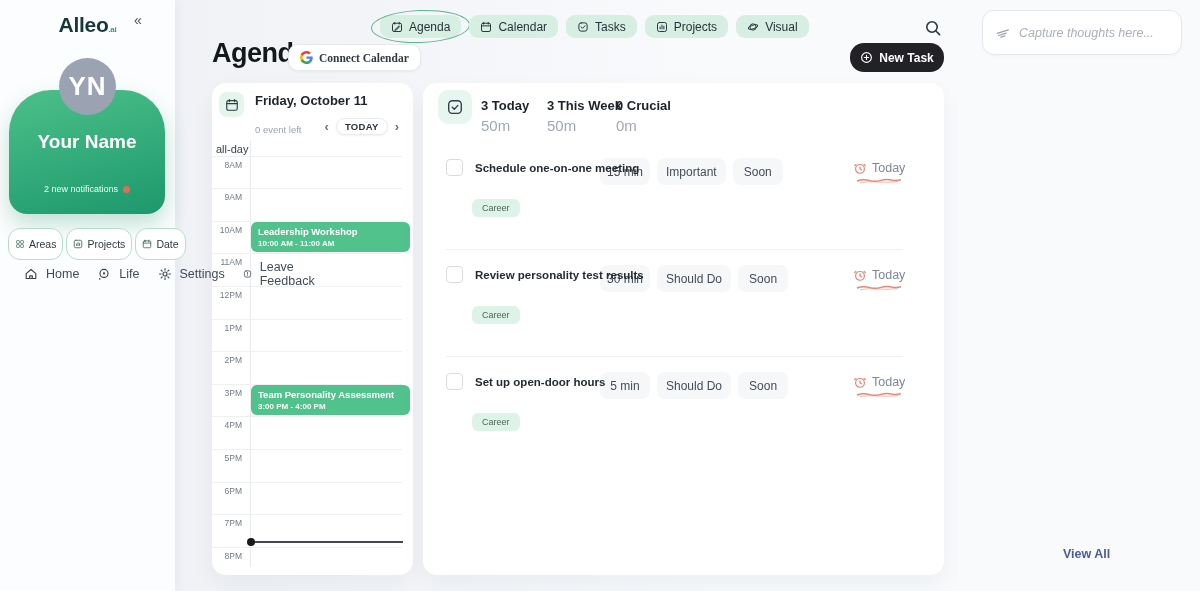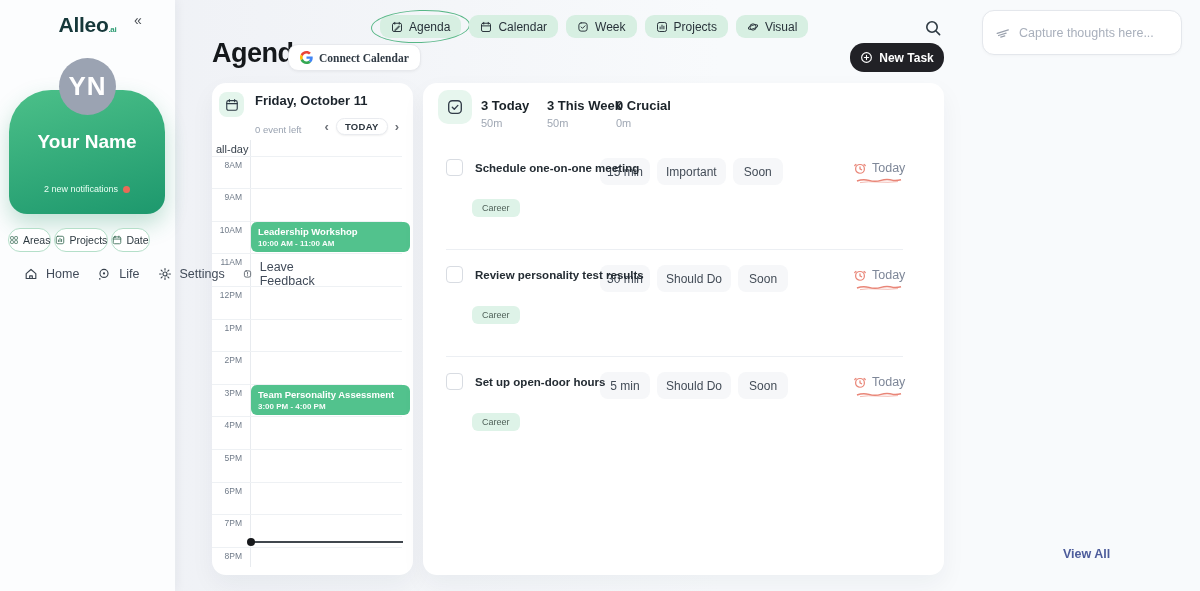--- a/index.html
+++ b/index.html
@@ -11,36 +11,36 @@
   .sidebar { position:absolute; left:0; top:0; width:175px; height:591px; background:#fcfdfe; box-shadow:2px 0 10px rgba(20,30,50,.05); z-index:5; }
   .logo { position:absolute; top:13px; left:0; width:175px; text-align:center; font-size:21px; font-weight:800; color:#16383a; letter-spacing:-.3px; }
   .logo .suffix { font-size:8px; font-weight:700; color:#2f9d74; }
   .collapse { position:absolute; top:12px; left:134px; font-size:14px; color:#4a4f55; cursor:pointer; }
   .user-card { position:absolute; left:9px; top:90px; width:156px; height:124px; background:linear-gradient(165deg,#4cc089 0%,#1d986d 100%); border-radius:42px 42px 18px 18px; box-shadow:0 10px 22px rgba(40,150,105,.28); }
   .avatar { position:absolute; left:59px; top:58px; width:57px; height:57px; border-radius:50%; background:#9ba3b2; color:#fff; font-size:26px; font-weight:600; letter-spacing:1px; display:flex; align-items:center; justify-content:center; z-index:2; }
   .user-name { position:absolute; left:0; right:0; top:41px; text-align:center; color:#fff; font-size:19px; font-weight:700; }
   .notif { position:absolute; left:0; right:0; top:94px; text-align:center; color:#eafff4; font-size:9px; }
   .notif-dot { display:inline-block; width:7px; height:7px; border-radius:50%; background:#e96a57; margin-left:5px; vertical-align:middle; }
   .filters { position:absolute; left:8px; top:228px; display:flex; gap:3px; }
-  .filter-pill { display:flex; align-items:center; gap:4px; height:24px; padding:0 0; border:1px solid #b4dfc9; border-radius:12px; background:#fff; font-size:10.5px; color:#2e3a41; cursor:pointer; white-space:nowrap; }
+  .filter-pill { display:flex; align-items:center; gap:4px; height:32px; padding:0 6px; border:1px solid #b4dfc9; border-radius:12px; background:#fff; font-size:10.5px; color:#2e3a41; cursor:pointer; white-space:nowrap; }
   .filter-pill .ic { width:10px; height:10px; color:#41715c; }
   .nav { position:absolute; left:24px; top:266px; display:flex; flex-direction:row; gap:18px; }
   .nav-item { display:flex; align-items:center; gap:8px; height:15px; cursor:pointer; }
   .nav-item .ic { width:14px; height:14px; color:#39434e; }
   .nav-label { font-size:12.5px; color:#414b59; font-weight:500; }
 
   
   .tab-bar { position:absolute; left:380px; top:15px; display:flex; gap:8px; z-index:4; }
   .tab { position:relative; display:flex; align-items:center; gap:6px; height:23px; padding:0 11px; border:none; background:#d7efe2; border-radius:9px; font-family:inherit; font-size:12px; font-weight:500; color:#28323a; cursor:pointer; }
   .tab .ic { width:12px; height:12px; color:#28323a; }
   .tab.active::after { content:""; position:absolute; inset:-5px -9px; border:1.6px solid #58b787; border-radius:50%; transform:rotate(-2deg); pointer-events:none; }
   .search-btn { position:absolute; left:924px; top:19px; width:18px; height:18px; color:#2e3942; cursor:pointer; z-index:4; }
   .capture-box { position:absolute; left:982px; top:10px; width:200px; height:45px; background:#fff; border:1px solid #e4e7ec; border-radius:12px; display:flex; align-items:center; gap:8px; padding:0 12px; box-shadow:0 1px 3px rgba(0,0,0,.03); z-index:4; }
   .capture-box .ic { width:16px; height:16px; color:#9aa1ad; flex:0 0 auto; }
-  .capture-input { border:none; outline:none; background:transparent; font-family:inherit; font-size:12.5px; color:#3b424c; width:100%; }
+  .capture-input { border:none; outline:none; background:transparent; font-family:inherit; font-size:12.5px; color:#3b424c; width:100%;font-style:italic; }
   .capture-input::placeholder { color:#a9b0bc; }
 
   .page-title { position:absolute; left:212px; top:38px; font-size:27px; font-weight:800; color:#15181b; letter-spacing:-.5px; z-index:4; }
   .connect-btn { position:absolute; left:288px; top:44px; height:27px; display:flex; align-items:center; gap:6px; padding:0 11px; background:#fff; border:1px solid #e7e9ed; border-radius:10px; font-family:Liberation Serif, serif; font-size:11.5px; font-weight:600; color:#303a44; box-shadow:0 1px 3px rgba(0,0,0,.05); cursor:pointer; z-index:4; }
   .connect-btn .ic { width:13px; height:13px; }
   .new-task-btn { position:absolute; left:850px; top:43px; width:94px; height:29px; display:flex; align-items:center; justify-content:center; gap:6px; background:#212126; border:none; border-radius:14px; color:#fff; font-family:inherit; font-size:12px; font-weight:600; cursor:pointer; z-index:4; }
   .new-task-btn .ic { width:13px; height:13px; color:#fff; }
 
   
   .cal-card { position:absolute; left:212px; top:83px; width:201px; height:492px; background:#fff; border-radius:14px; box-shadow:0 10px 24px rgba(25,39,61,.05); z-index:3; overflow:hidden; }
@@ -61,21 +61,21 @@
   .cal-event-time { color:#fff; font-size:8px; font-weight:700; opacity:.95; margin-top:2px; white-space:nowrap; }
   .now-line { position:absolute; left:39px; right:10px; top:458px; height:2px; background:#40474e; z-index:2; }
   .now-dot { position:absolute; left:35px; top:455px; width:8px; height:8px; border-radius:50%; background:#17191c; z-index:2; }
 
   
   .task-card { position:absolute; left:423px; top:83px; width:521px; height:492px; background:#fff; border-radius:14px; box-shadow:0 10px 24px rgba(25,39,61,.05); z-index:3; }
   .task-tile { position:absolute; left:15px; top:7px; width:34px; height:34px; background:#e7f6ee; border-radius:10px; display:flex; align-items:center; justify-content:center; color:#323d49; }
   .task-tile .ic { width:18px; height:18px; }
   .stat { position:absolute; top:15px; }
   .stat-title { font-size:13px; font-weight:700; color:#1b2329; white-space:nowrap; }
-  .stat-sub { font-size:11px; color:#a0a8b4; margin-top:4px; }
+  .stat-sub { font-size:15px; color:#a0a8b4; margin-top:4px; }
   .task-row { position:absolute; left:0; width:521px; height:100px; }
   .task-checkbox { position:absolute; left:23px; top:1px; width:17px; height:17px; border:1.5px solid #d8dce2; border-radius:4px; background:#fff; cursor:pointer; }
   .task-title { position:absolute; left:52px; top:4px; font-size:11.5px; font-weight:700; color:#242c33; white-space:nowrap; z-index:2; cursor:pointer; }
   .chip-row { position:absolute; left:177px; top:0; display:flex; gap:6px; z-index:1; }
   .chip { height:27px; display:flex; align-items:center; justify-content:center; background:#f6f7f9; border-radius:8px; font-size:12px; color:#434c57; cursor:pointer; white-space:nowrap; }
   .chip.duration { min-width:50px; padding:0 6px; }
   .chip.priority { padding:0 9px; margin-left:1px; }
   .chip.timing { padding:0 11px; margin-left:1px; }
   .task-due { position:absolute; left:430px; top:3px; display:flex; align-items:center; gap:5px; cursor:pointer; }
   .task-due .ic { width:14px; height:14px; color:#e98577; }
@@ -193,21 +193,21 @@
         </span>
         <span class="tab-label">Calendar</span>
       </button>
       <button class="tab">
         <span class="ic">
           <svg viewBox="0 0 16 16" fill="none" stroke="currentColor" stroke-width="1.3" stroke-linecap="round" stroke-linejoin="round">
             <rect x="2.5" y="2.5" width="11" height="11" rx="3"></rect>
             <path d="M5.5 8l1.8 1.8 3.5-3.5"></path>
           </svg>
         </span>
-        <span class="tab-label">Week</span>
+        <span class="tab-label">Tasks</span>
       </button>
       <button class="tab">
         <span class="ic">
           <svg viewBox="0 0 16 16" fill="none" stroke="currentColor" stroke-width="1.3" stroke-linecap="round">
             <rect x="2" y="2" width="12" height="12" rx="2.5"></rect>
             <path d="M5.5 10.5V8M8 10.5V5.5M10.5 10.5V7"></path>
           </svg>
         </span>
         <span class="tab-label">Projects</span>
       </button>

